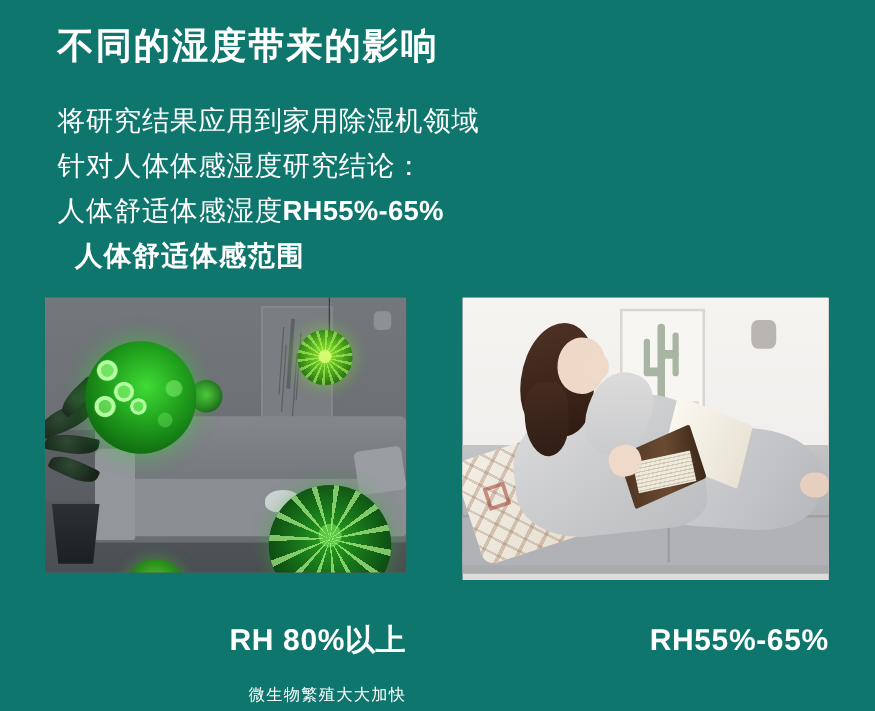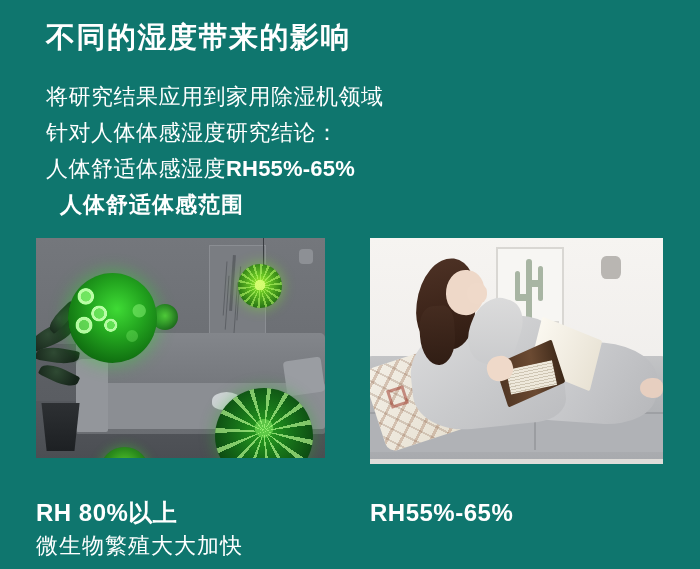--- a/index.html
+++ b/index.html
@@ -410,37 +410,37 @@
     position: absolute;
     left: 47%; top: 56%;
     width: 16%; height: 11%;
     background: repeating-linear-gradient(180deg,#efe9dc 0 2px,#cfc6b4 2px 3px);
     transform: rotate(-12deg);
   }
 
   
   .caption {
     position: absolute;
-    text-align: left;
+    text-align: right;
     color: #ffffff;
   }
   #caption-left  { left: 36px;  top: 498px; width: 289px; }
   #caption-right { left: 370px; top: 498px; width: 293px; }
   .cap-title {
     font-size: 24px;
     font-weight: bold;
     letter-spacing: 0.5px;
     line-height: 30px;
   }
   .cap-sub {
-    font-size: 22px;
+    font-size: 13px;
     font-weight: normal;
     letter-spacing: 1px;
     line-height: 28px;
-    margin-top: 4px;
+    margin-top: 14px;
   }
 </style>
 </head>
 <body>
 
 <div id="poster">
 
   <div id="title">不同的湿度带来的影响</div>
 
   <div id="body-copy">

